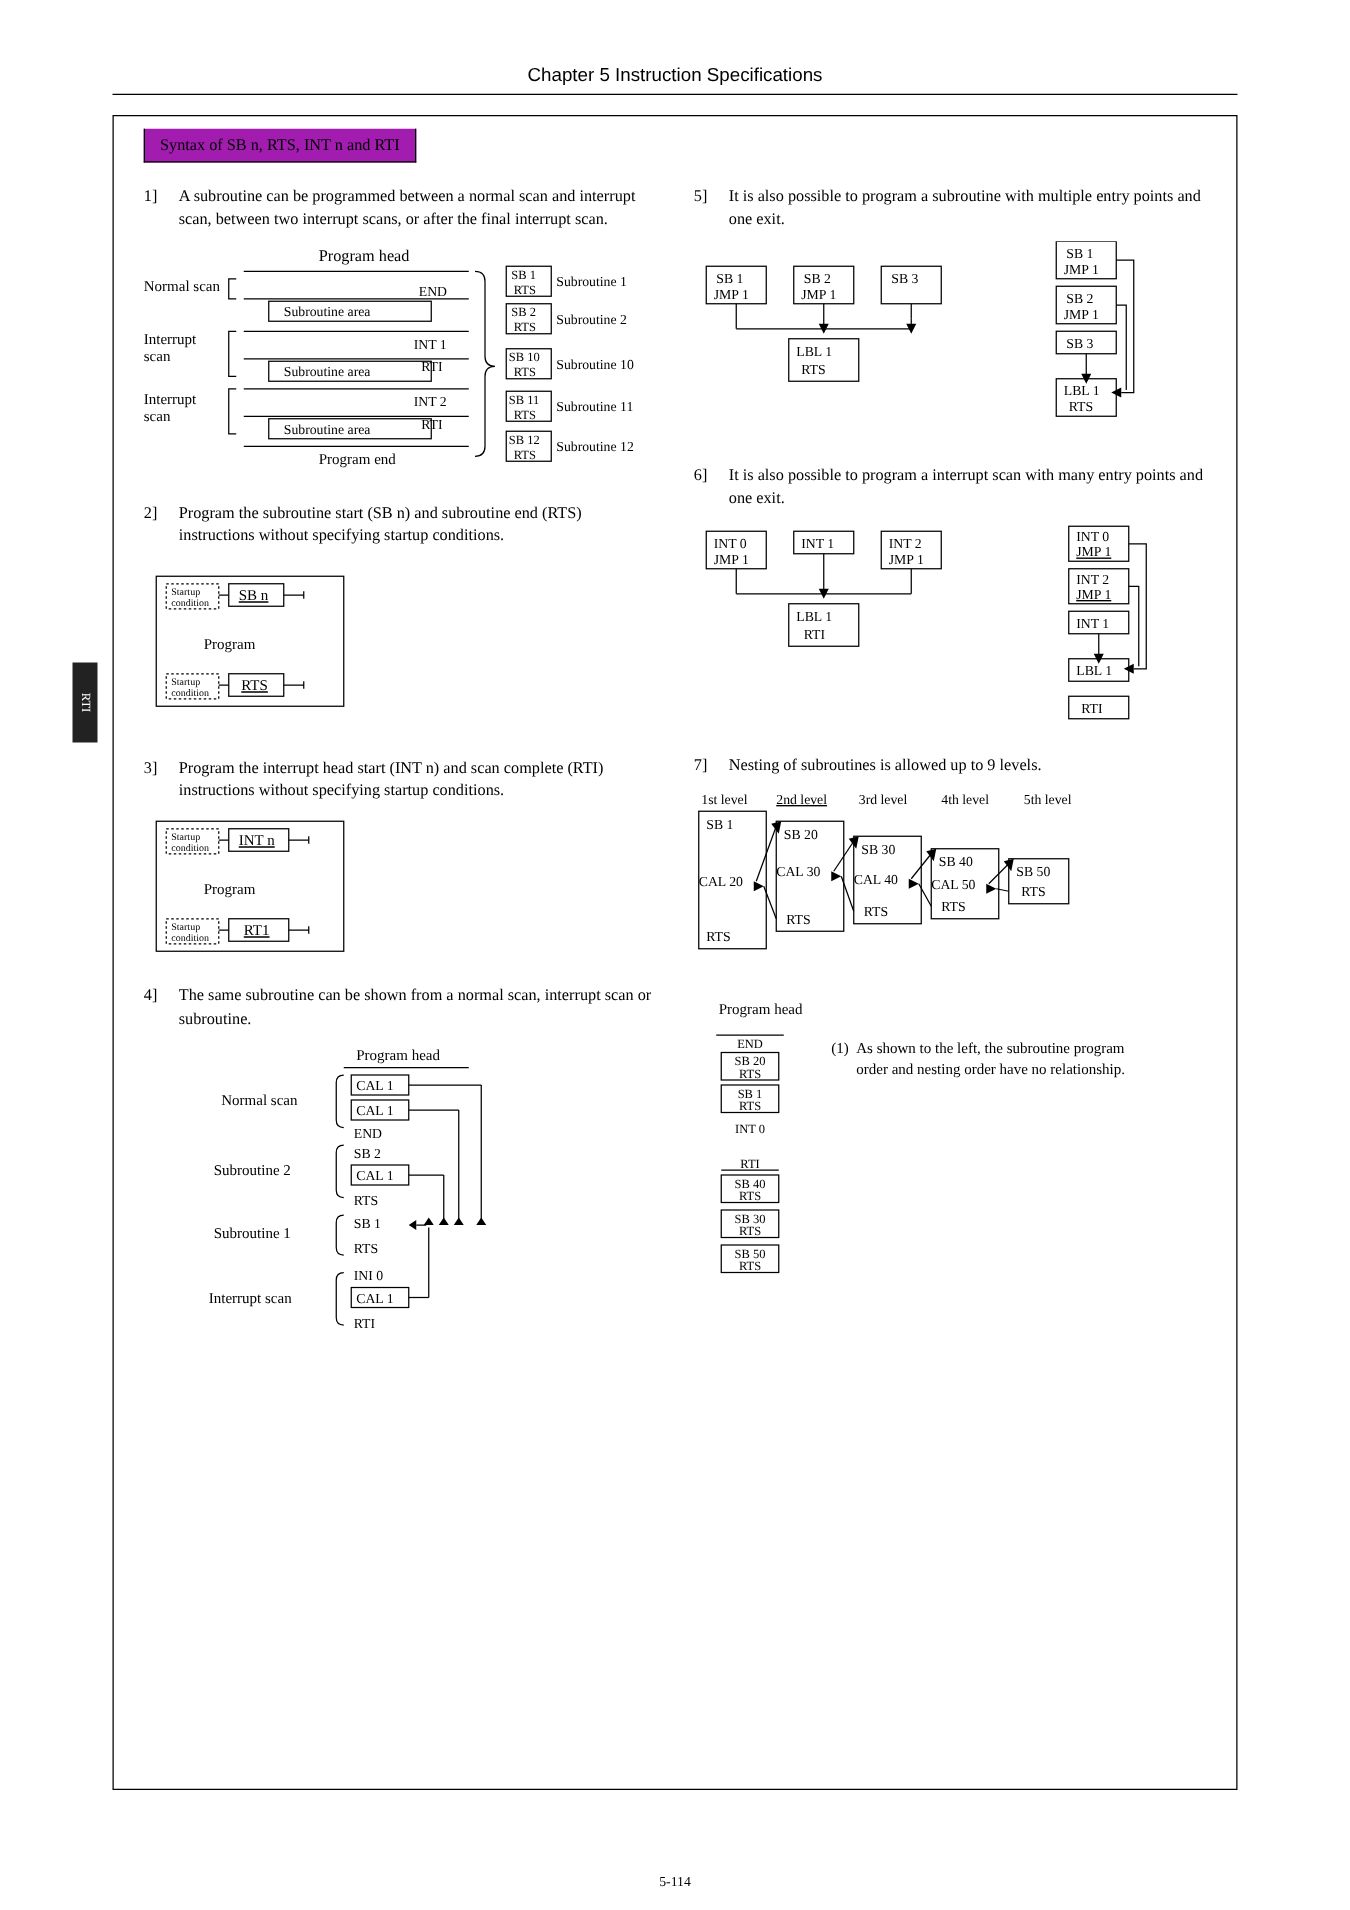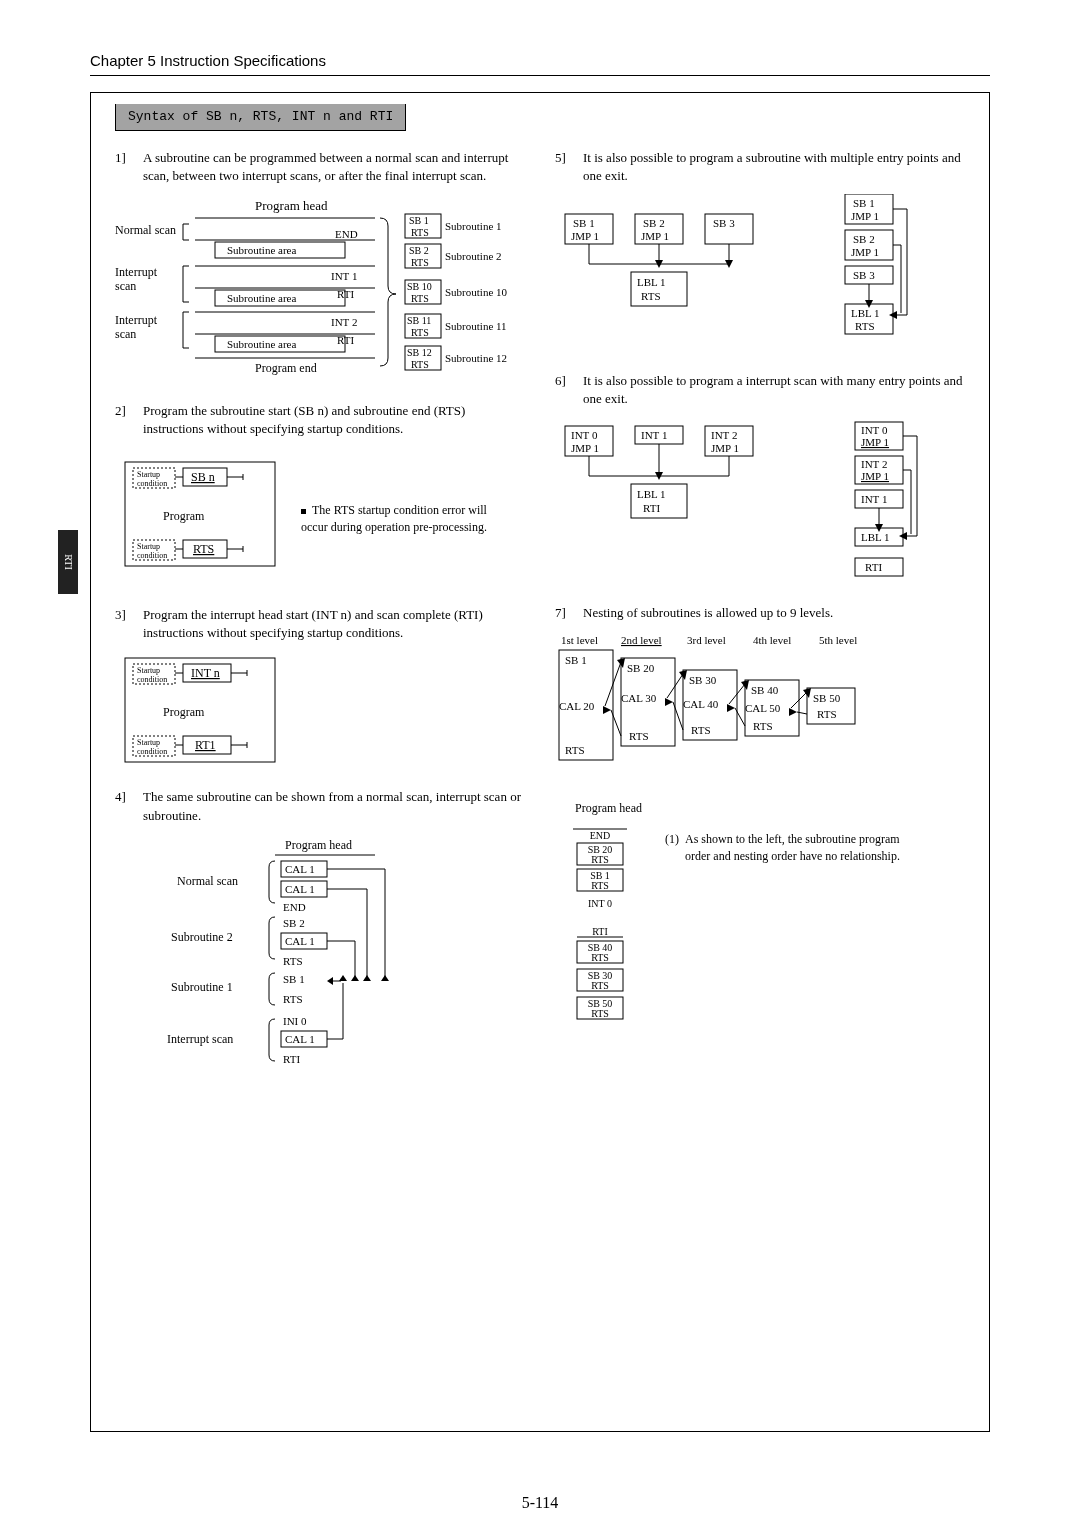--- a/index.html
+++ b/index.html
@@ -1,30 +1,30 @@
 <!DOCTYPE html>
 <html><head>
 <meta charset="utf-8">
 <style>
   body{margin:0;font-family:'Times New Roman',serif;background:#fff;color:#000;font-size:13px;line-height:1.4}
   .page{width:1080px;height:1528px;position:relative;padding:50px 90px 30px 90px;box-sizing:border-box}
   .sidetab{position:absolute;left:58px;top:530px;width:20px;height:64px;background:#222;color:#fff;font-size:10px;display:flex;align-items:center;justify-content:center}
   .sidetab span{transform:rotate(90deg)}
-  .chapter{text-align:left;font-family:Arial,sans-serif;font-size:15px;margin-bottom:4px}
+  .chapter{text-align:center;font-family:Arial,sans-serif;font-size:15px;margin-bottom:4px}
   .hr{border:none;border-top:1.5px solid #000;margin:0 0 16px 0}
   .frame{border:1px solid #000;padding:14px 24px 30px 24px;height:1340px;box-sizing:border-box;position:relative}
-  .syntaxbox{display:inline-block;border:1px solid #000;border-top:none;padding:4px 12px;font-family:Liberation Mono, monospace;font-size:13px;margin-top:-15px;background:#a3a3a3}
+  .syntaxbox{display:inline-block;border:1px solid #000;border-top:none;padding:4px 12px;font-family:Liberation Serif, serif;font-size:13px;margin-top:-15px;background:#a21caf}
   .cols{display:flex;gap:30px;margin-top:18px}
   .col{flex:1}
   .item{display:flex;margin-bottom:8px}
   .num{width:28px;flex-shrink:0}
   .txt{}
   .dot{display:inline-block;width:5px;height:5px;background:#000;vertical-align:middle;margin-right:6px}
   svg{display:block;margin:8px 0 18px 0}
-  .pagenum{text-align:center;font-size:16px;position:absolute;bottom:14px;left:0;right:0}
+  .pagenum{text-align:center;font-size:11px;position:absolute;bottom:14px;left:0;right:0}
   text{font-family:'Times New Roman',serif}
 </style>
 </head>
 <body>
 
 <div class="page">
   <div class="sidetab">
       <span>RTI</span>
     </div>
   <div class="chapter">Chapter 5  Instruction Specifications</div>
@@ -120,21 +120,20 @@
           <text x="48" y="66" font-size="12">Program</text>
           <rect x="18" y="86" width="42" height="20" fill="none" stroke="#000" stroke-dasharray="2,2"></rect>
           <text x="22" y="95" font-size="8">Startup</text>
               <text x="22" y="104" font-size="8">condition</text>
           <rect x="68" y="86" width="44" height="18" fill="none" stroke="#000"></rect>
               <text x="78" y="99" font-size="12" text-decoration="underline">RTS</text>
           <line x1="60" y1="95" x2="68" y2="95" stroke="#000"></line>
               <line x1="112" y1="95" x2="128" y2="95" stroke="#000"></line>
               <line x1="128" y1="92" x2="128" y2="98" stroke="#000"></line>
         </svg>
-        <div style="font-size:12px;width:200px"><span class="dot"></span><span>The RTS startup condition error will occur during operation pre-processing.</span></div>
         </div>
 
         <div class="item" style="margin-top:14px">
           <div class="num">3]</div>
           <div class="txt">Program the interrupt head start (INT n) and scan complete (RTI) instructions without specifying startup conditions.</div>
         </div>
 
         <svg width="170" height="120">
           <rect x="10" y="8" width="150" height="104" fill="none" stroke="#000"></rect>
           <rect x="18" y="14" width="42" height="20" fill="none" stroke="#000" stroke-dasharray="2,2"></rect>

